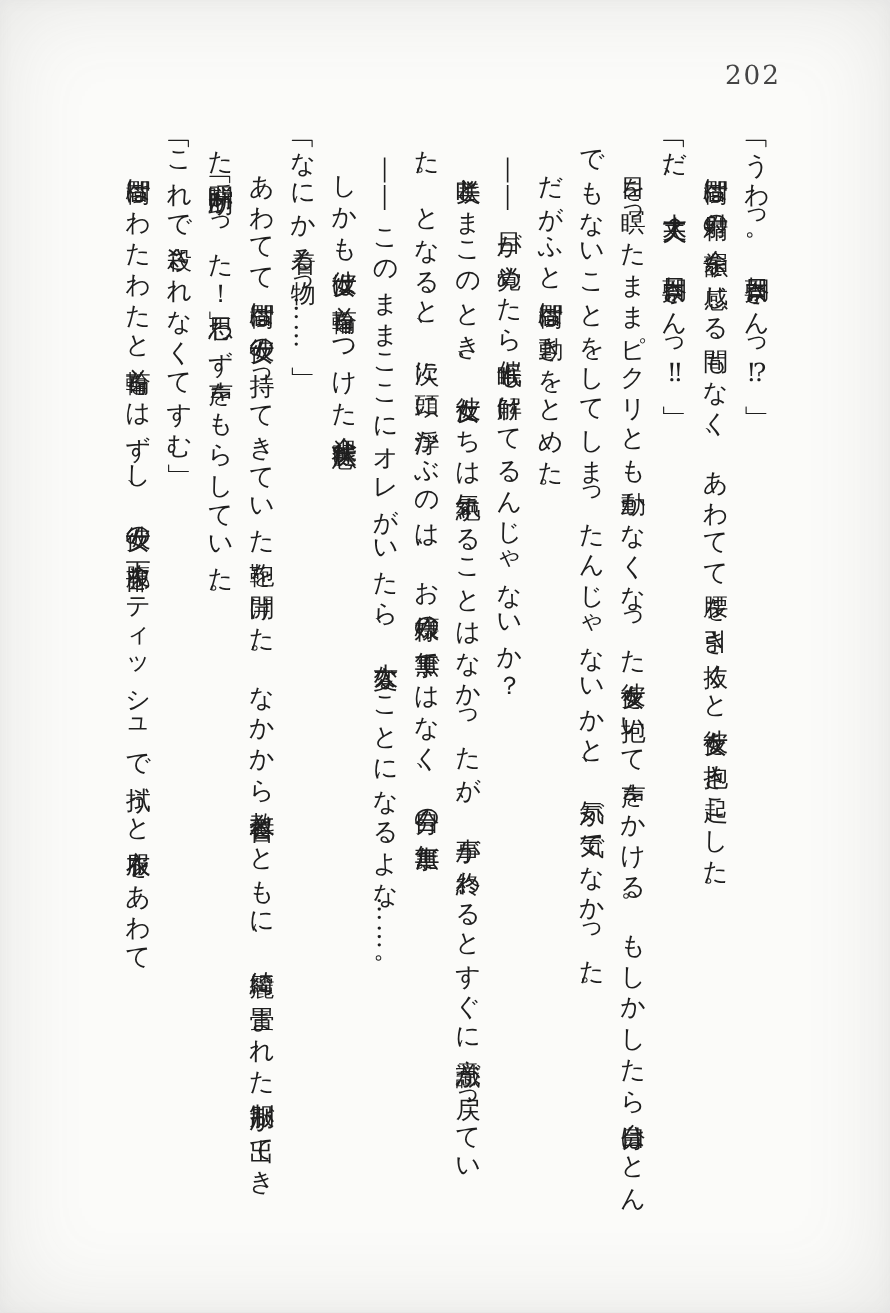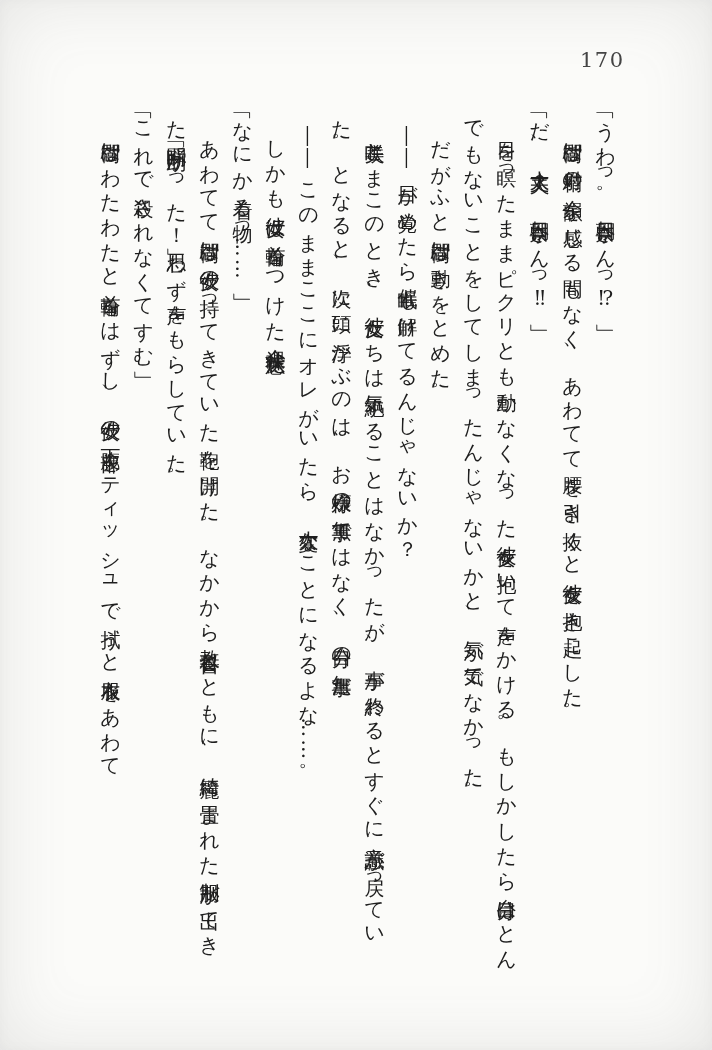--- a/index.html
+++ b/index.html
@@ -55,21 +55,21 @@
   }
   .text-block p.indent {
     text-indent: 1em;
   }
 </style>
 </head>
 <body>
 
 <div class="page">
 
-  <div class="page-number">170</div>
+  <div class="page-number">202</div>
 
   <div class="text-block">
     <p class="line dialogue">「うわっ。朝日奈さんっ⁉」</p>
     <p class="line indent">智樹は射精の余韻を感じる間もなく、あわてて腰を引き抜くと彼女を抱き起こした。</p>
     <p class="line dialogue">「だ、大丈夫？　朝日奈さんっ‼」</p>
     <p class="line indent">目を瞑ったままピクリとも動かなくなった彼女を抱いて声をかける。もしかしたら自分はとんでもないことをしてしまったんじゃないかと、気が気でなかった。</p>
     <p class="line indent">だがふと智樹は動きをとめた。</p>
     <p class="line indent">――目が覚めたら催眠も解けてるんじゃないか？</p>
     <p class="line indent">美咲とまこのとき、彼女たちは気絶することはなかったが、事が終わるとすぐに意識が戻っていた。となると、次に頭に浮かぶのは、お嬢様の無事ではなく、自分の無事だ。</p>
     <p class="line indent">――このままここにオレがいたら、大変なことになるよな……。</p>

